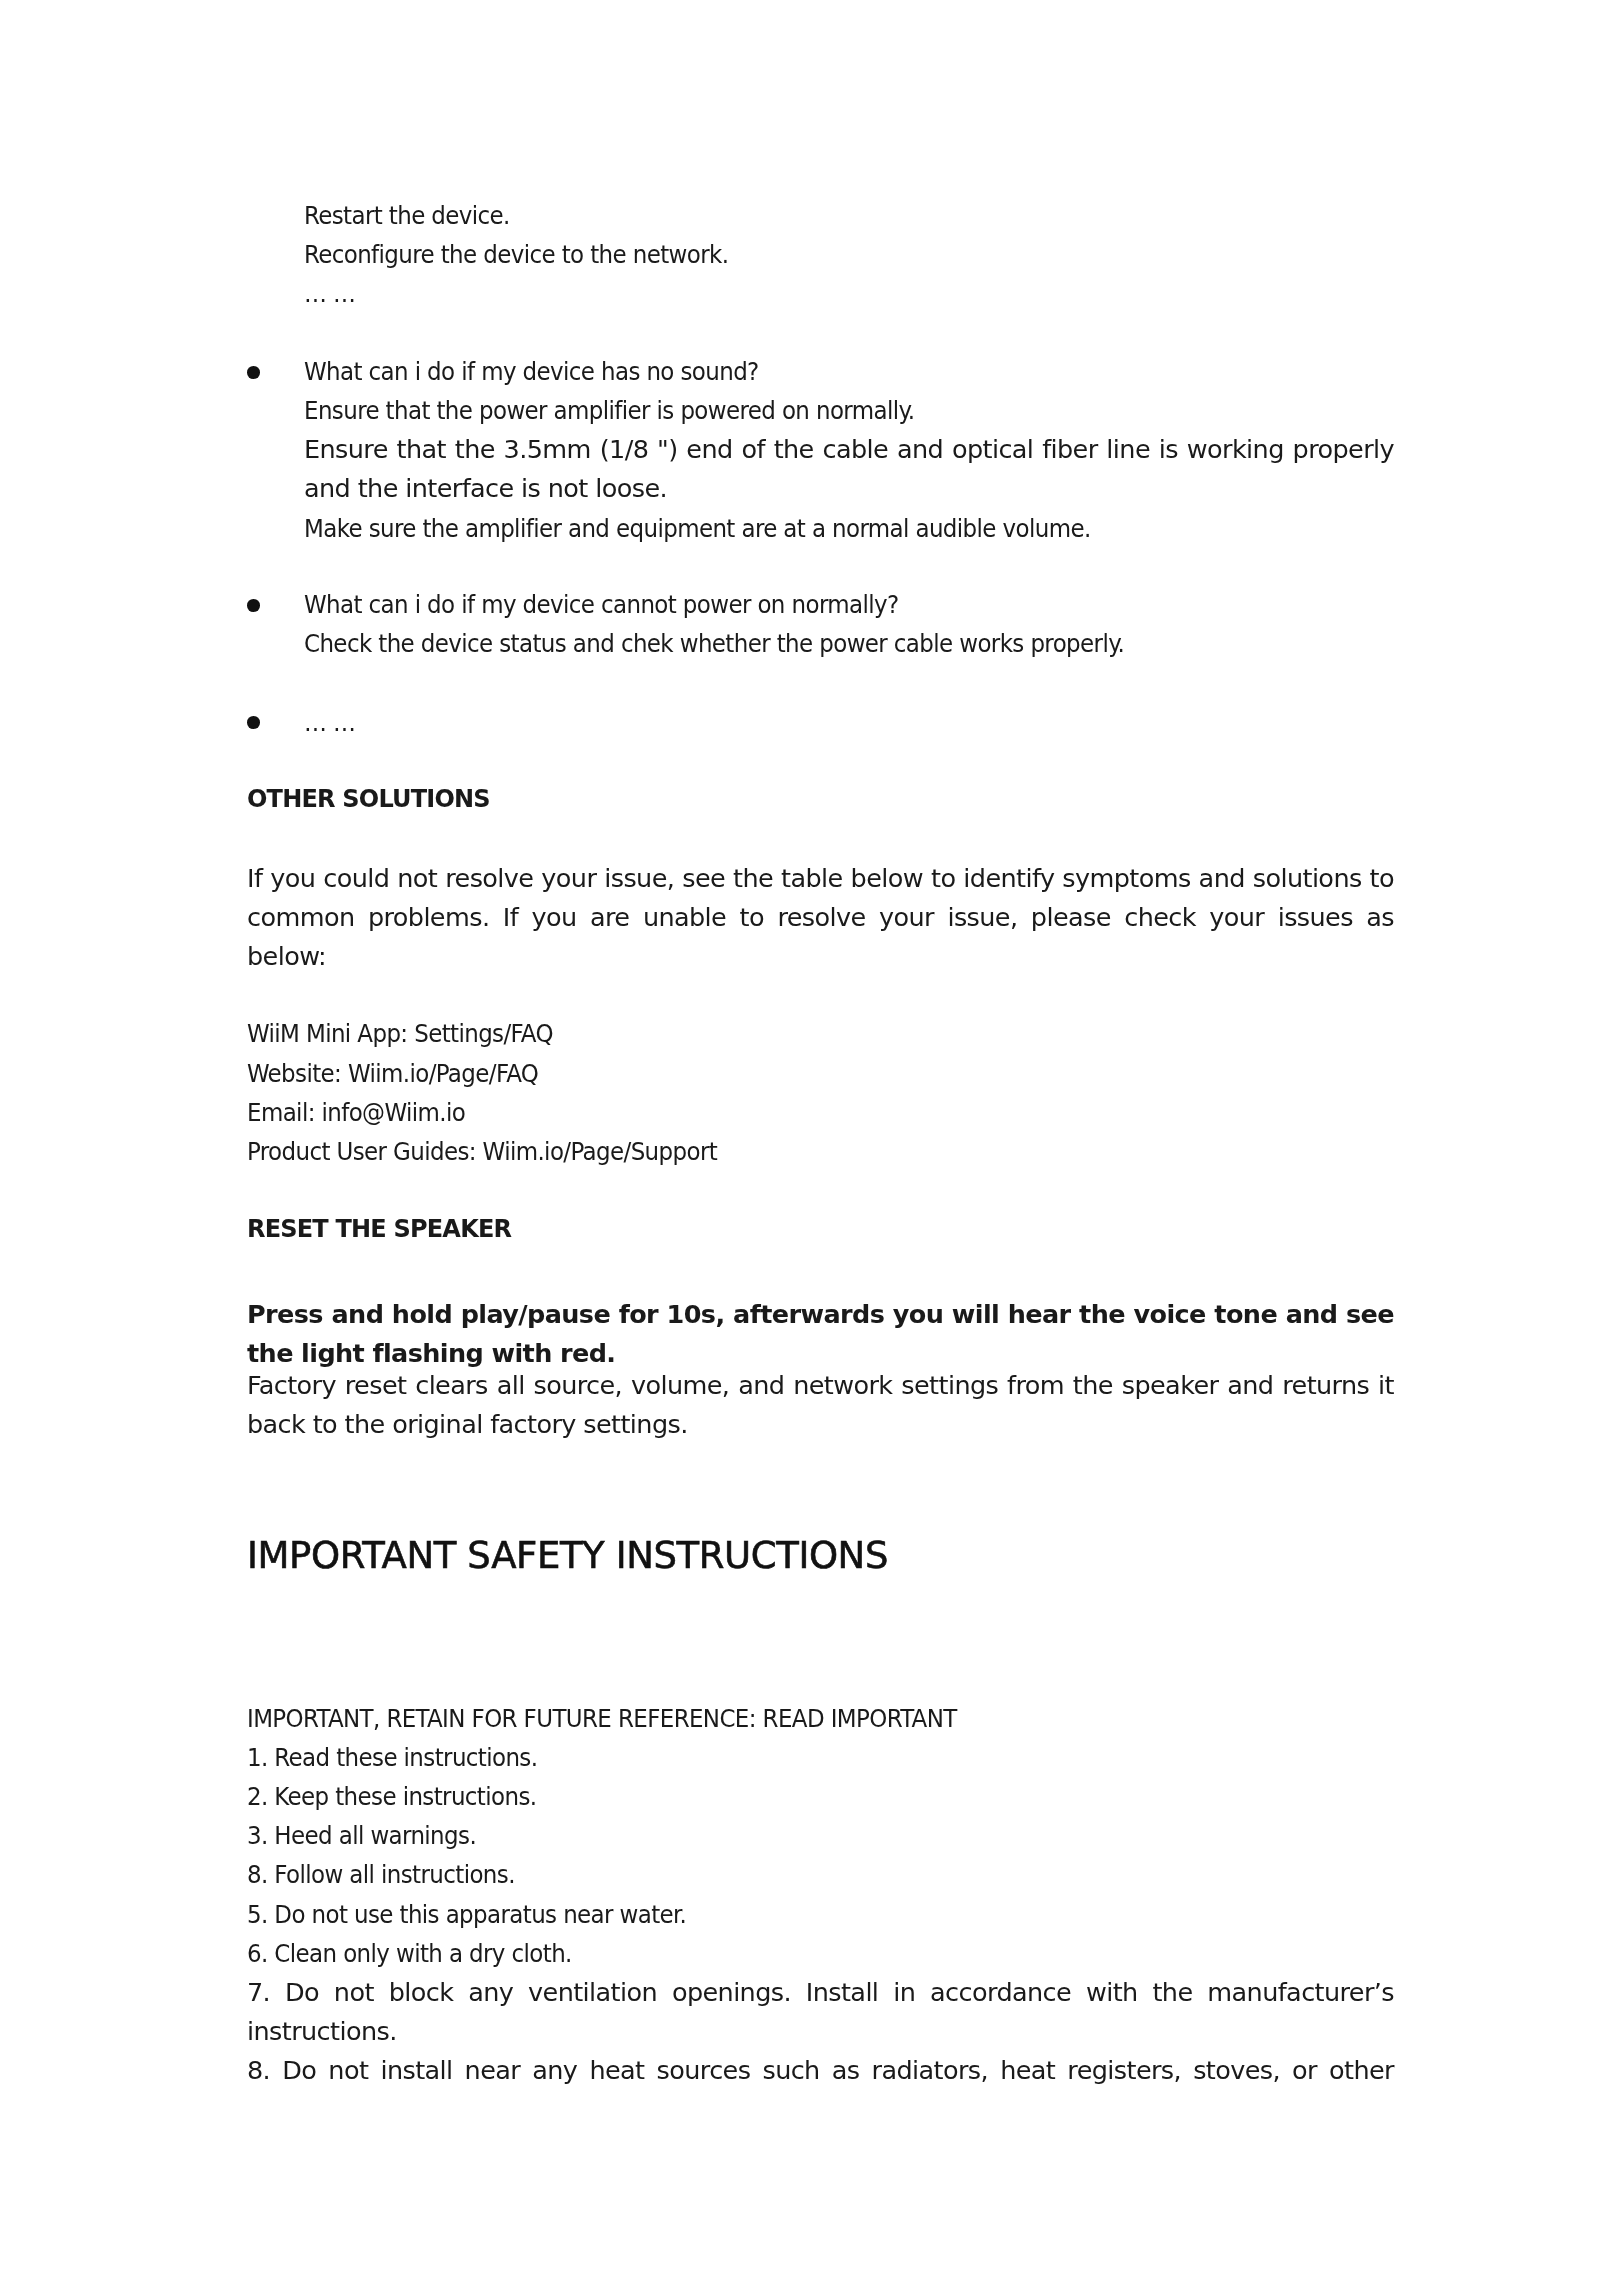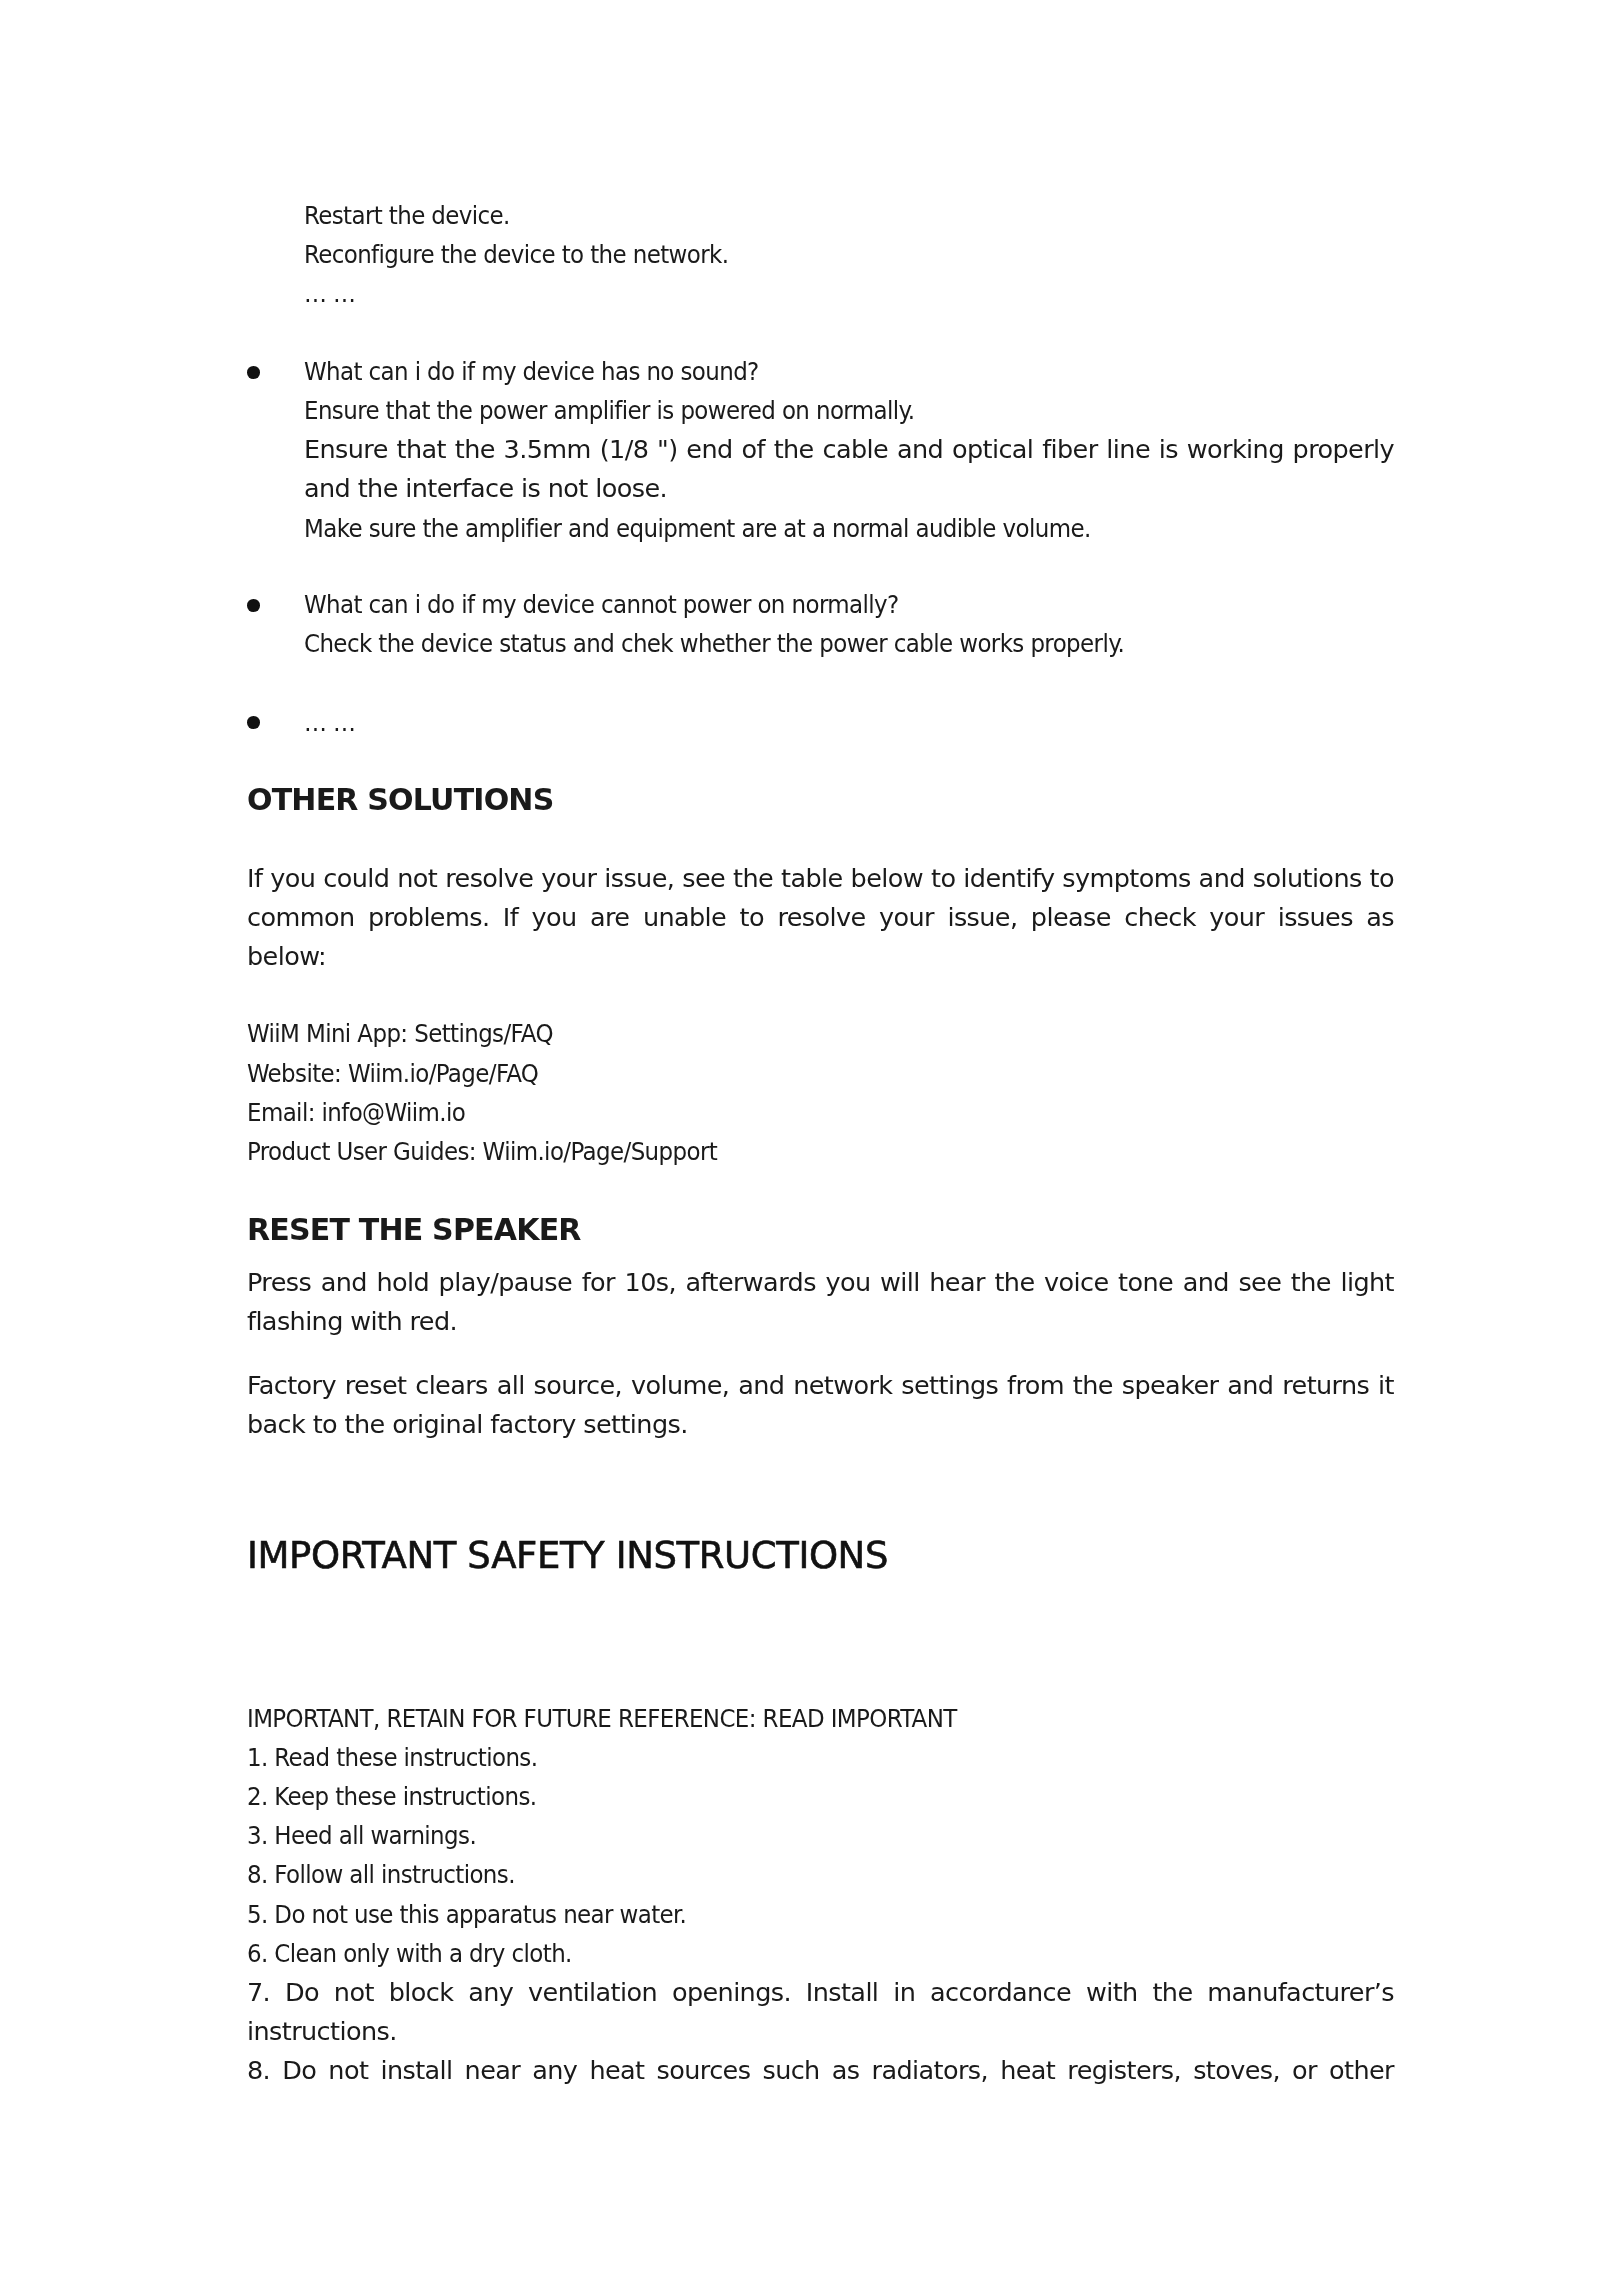--- a/index.html
+++ b/index.html
@@ -15,21 +15,21 @@
     }
     .para {
       position: absolute; left: 247px; width: 1147px; font-size: 25.5px; line-height: 39px;
       text-align: justify; letter-spacing: -0.6px;
     }
     .indent-para { left: 304px; width: 1090px; }
     .bullet {
       position: absolute; left: 247px; width: 12.7px; height: 12.7px; border-radius: 50%;
       background: #111;
     }
-    .h-small { position: absolute; left: 247px; font-size: 30px; font-weight: bold; line-height: 39px; letter-spacing: -0.8px; }
+    .h-small { position: absolute; left: 247px; font-size: 24px; font-weight: bold; line-height: 39px; letter-spacing: -0.8px; }
     .h-large { position: absolute; left: 247px; font-size: 37px; font-weight: normal; line-height: 49px; letter-spacing: -0.4px; color: #111; -webkit-text-stroke: 0.6px #111; }
   </style>
 </head>
 <body>
 
 <div class="page">
 
   <div class="line" style="left:304px; top:196px;text-align:center;">Restart the device.</div>
   <div class="line" style="left:304px; top:235px;">Reconfigure the device to the network.</div>
   <div class="line" style="left:304px; top:274px;">… …</div>
@@ -48,21 +48,21 @@
   <div class="line" style="left:304px; top:703px;">… …</div>
 
   <div class="h-small" style="top:780px;">OTHER SOLUTIONS</div>
   <div class="para" style="top:859px;">If you could not resolve your issue, see the table below to identify symptoms and solutions to common problems. If you are unable to resolve your issue, please check your issues as below:</div>
   <div class="line" style="left:247px; top:1014px;">WiiM Mini App: Settings/FAQ</div>
   <div class="line" style="left:247px; top:1054px;text-align:center;">Website: Wiim.io/Page/FAQ</div>
   <div class="line" style="left:247px; top:1093px;">Email: info@Wiim.io</div>
   <div class="line" style="left:247px; top:1132px;">Product User Guides: Wiim.io/Page/Support</div>
 
   <div class="h-small" style="top:1210px;">RESET THE SPEAKER</div>
-  <div class="para" style="top:1263px;">Press and hold play/pause for 10s, afterwards you will hear the voice tone and see the light flashing with red.</div>
+  <div class="para" style="top:1295px;font-weight:bold;">Press and hold play/pause for 10s, afterwards you will hear the voice tone and see the light flashing with red.</div>
   <div class="para" style="top:1366px;">Factory reset clears all source, volume, and network settings from the speaker and returns it back to the original factory settings.</div>
 
   <div class="h-large" style="top:1531px;">IMPORTANT SAFETY INSTRUCTIONS</div>
   <div class="line" style="left:247px; top:1699px;">IMPORTANT, RETAIN FOR FUTURE REFERENCE: READ IMPORTANT</div>
   <div class="line" style="left:247px; top:1738px;">1. Read these instructions.</div>
   <div class="line" style="left:247px; top:1777px;">2. Keep these instructions.</div>
   <div class="line" style="left:247px; top:1816px;">3. Heed all warnings.</div>
   <div class="line" style="left:247px; top:1855px;">8. Follow all instructions.</div>
   <div class="line" style="left:247px; top:1895px;">5. Do not use this apparatus near water.</div>
   <div class="line" style="left:247px; top:1934px;">6. Clean only with a dry cloth.</div>

